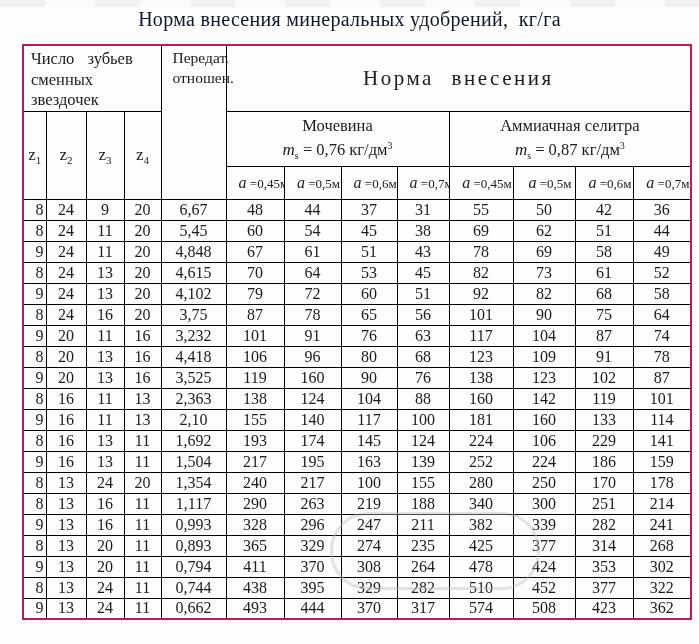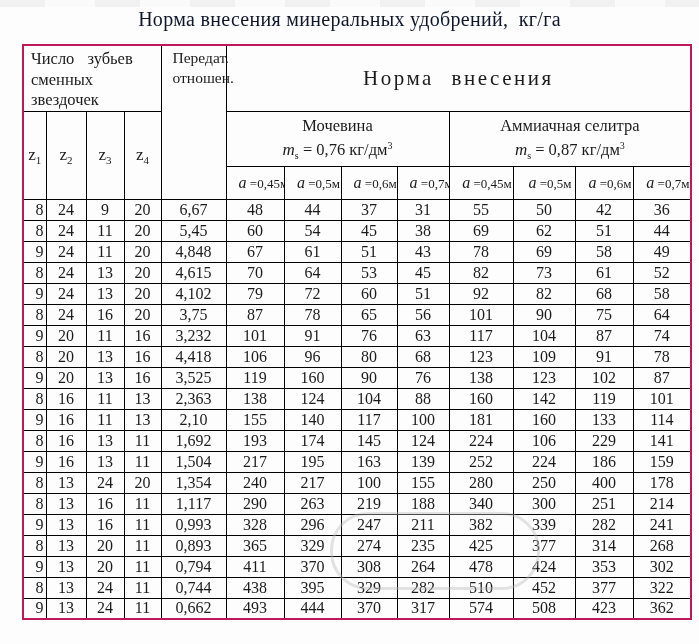--- a/index.html
+++ b/index.html
@@ -328,21 +328,21 @@
           <td class="c1">13</td>
           <td class="c2">24</td>
           <td class="c3">20</td>
           <td class="c4">1,354</td>
           <td class="c5">240</td>
           <td class="c6">217</td>
           <td class="c7">100</td>
           <td class="c8">155</td>
           <td class="c9">280</td>
           <td class="c10">250</td>
-          <td class="c11">400</td>
+          <td class="c11">170</td>
           <td class="c12">178</td>
         </tr>
         <tr>
           <td class="c0">8</td>
           <td class="c1">13</td>
           <td class="c2">16</td>
           <td class="c3">11</td>
           <td class="c4">1,117</td>
           <td class="c5">290</td>
           <td class="c6">263</td>

